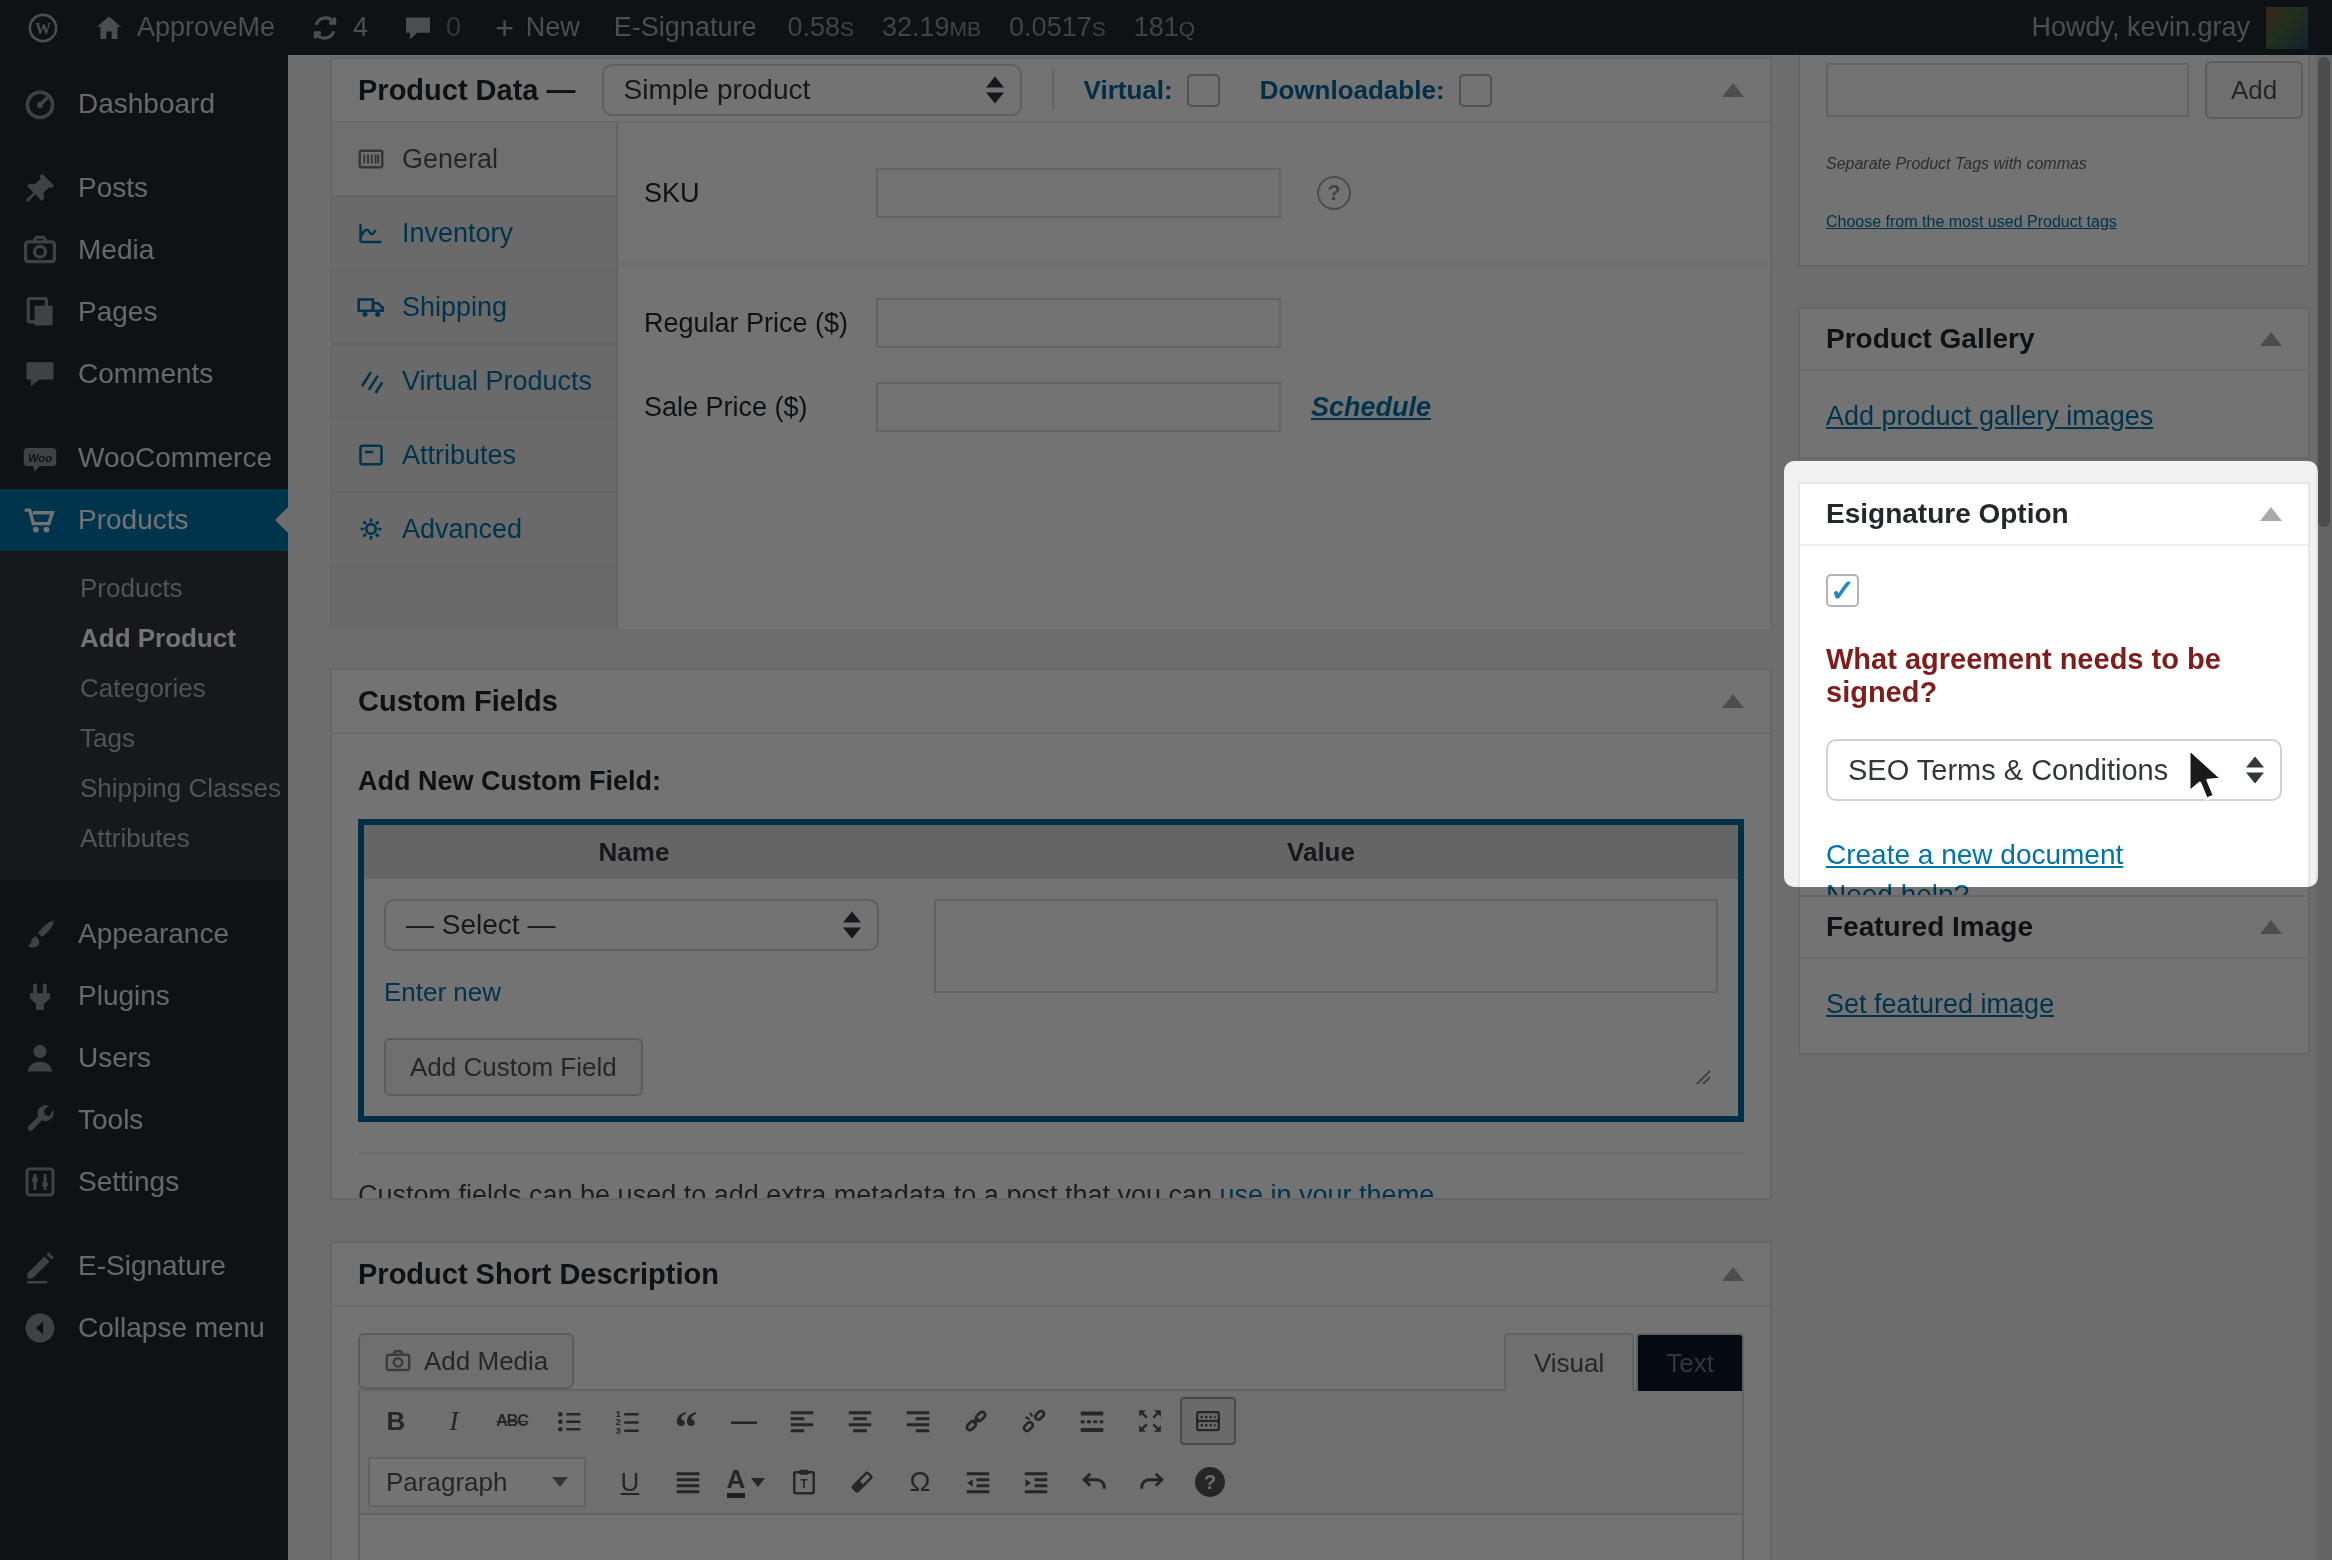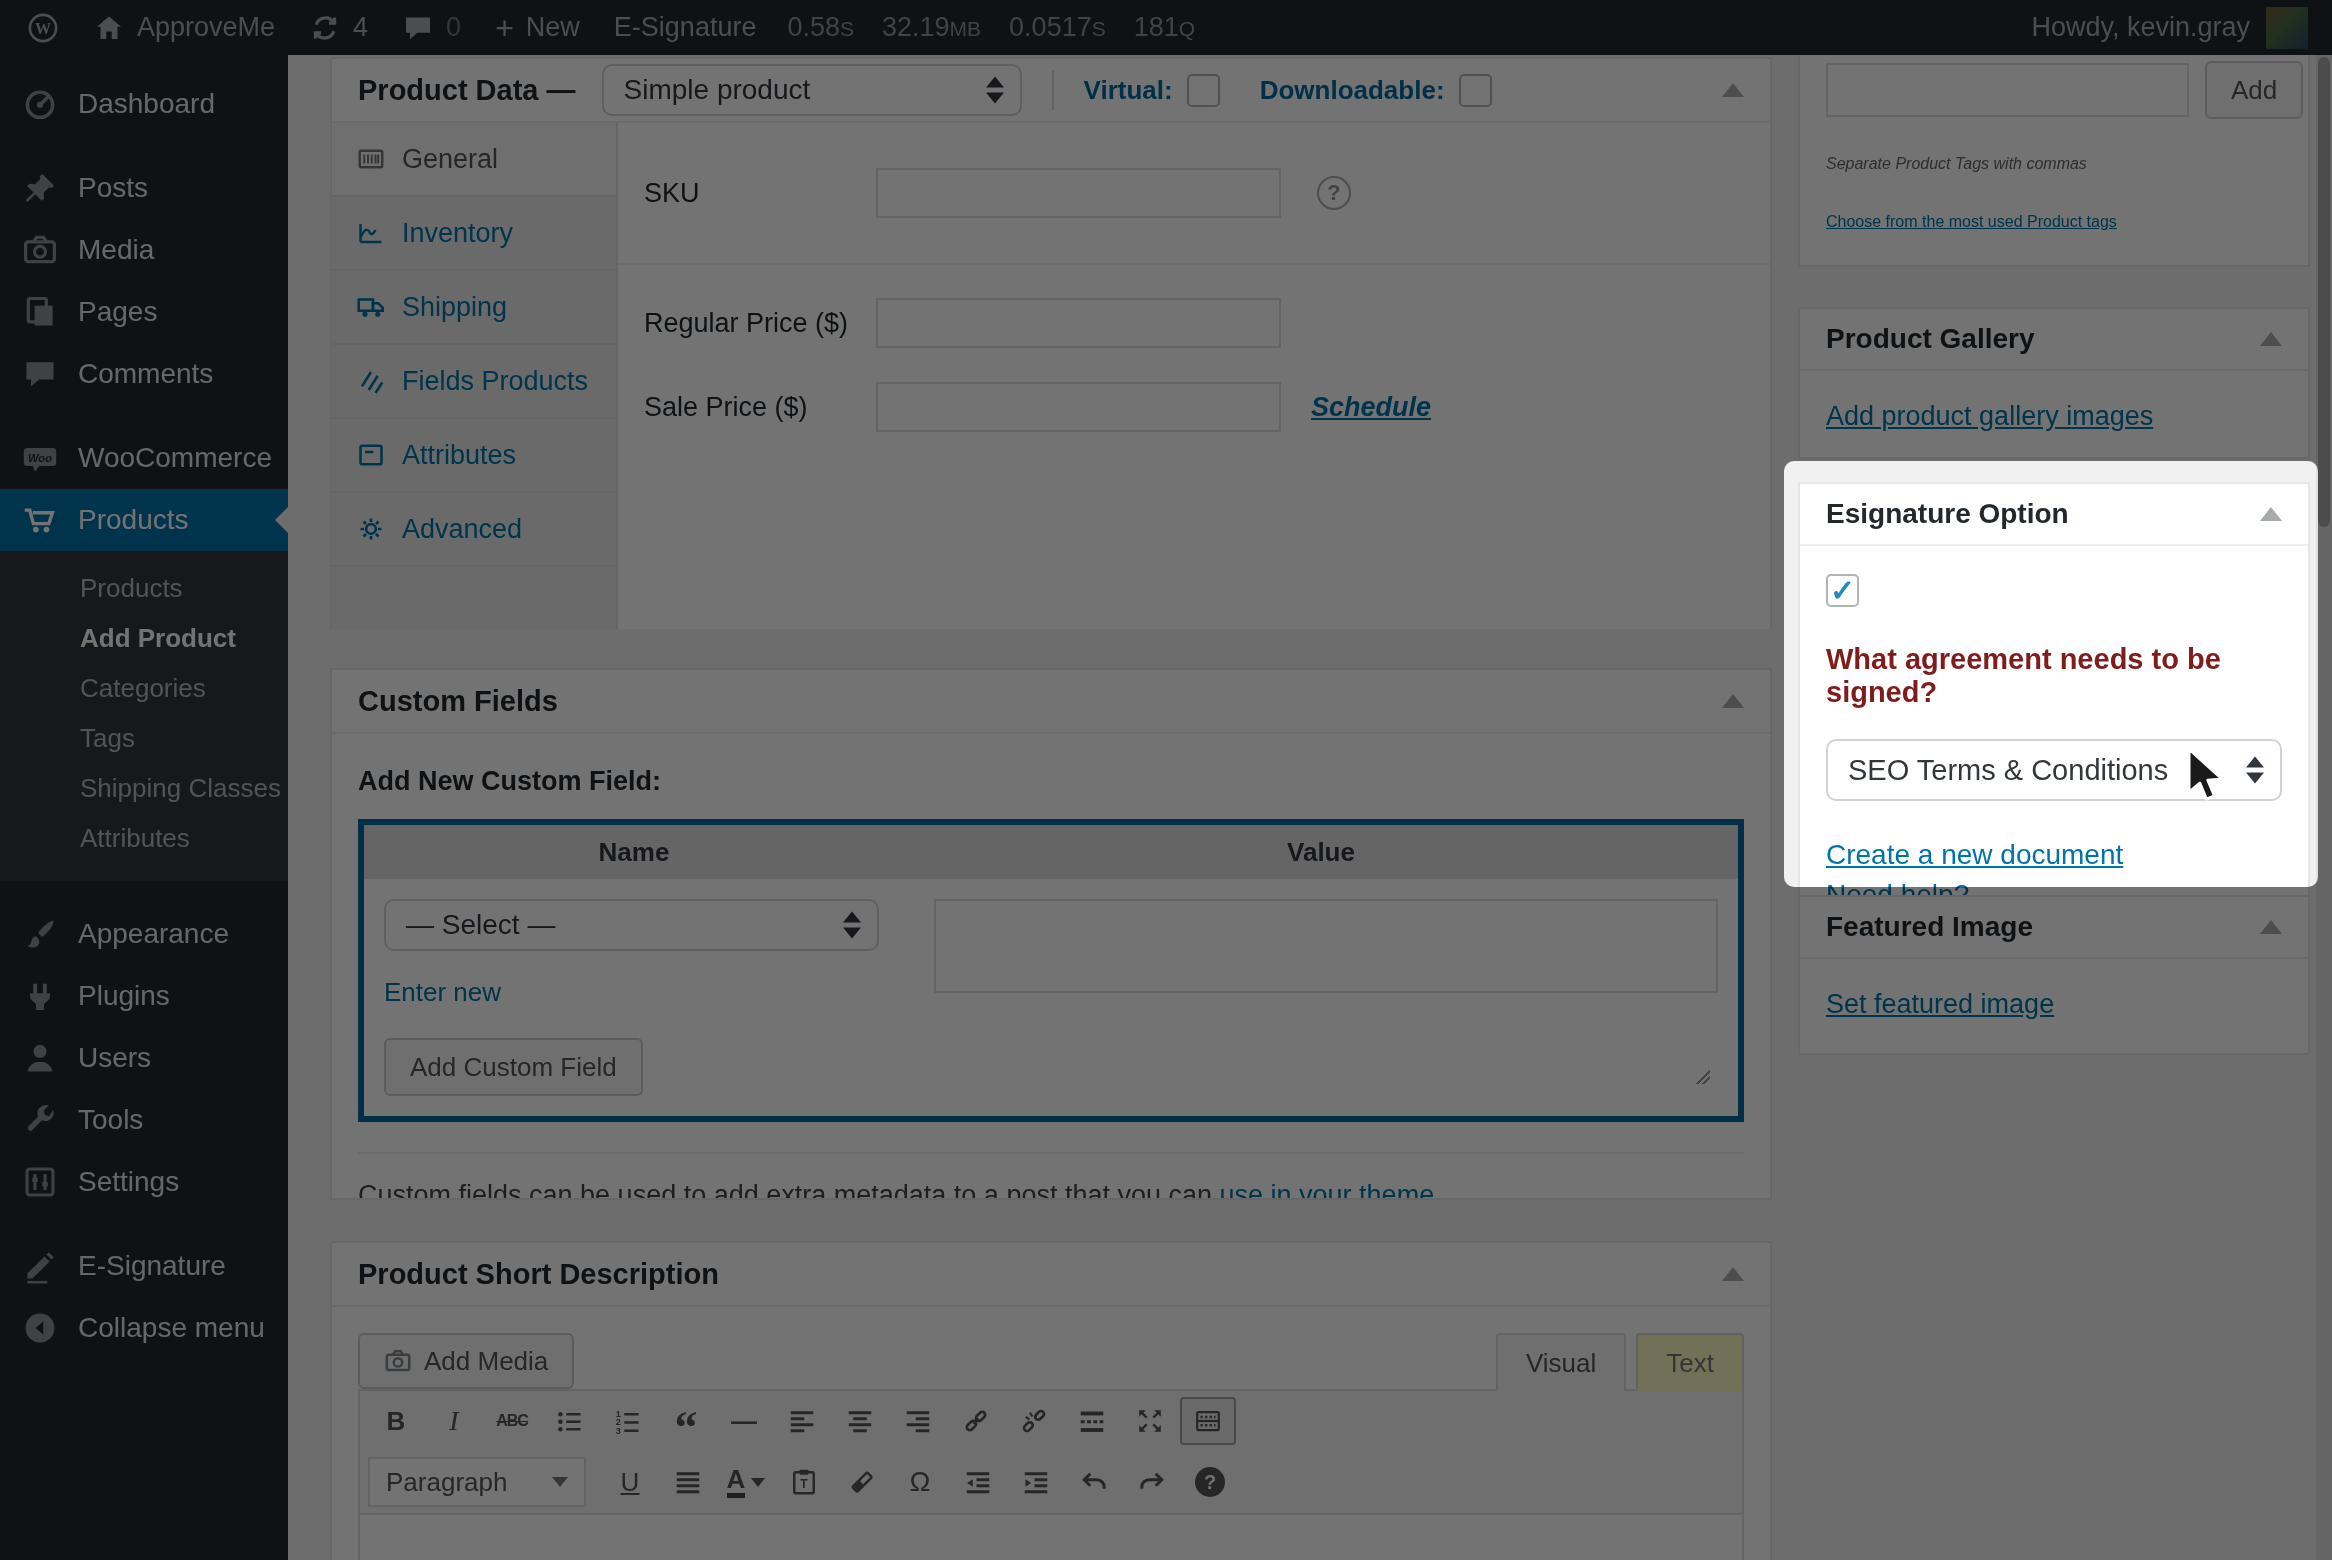--- a/index.html
+++ b/index.html
@@ -111,21 +111,21 @@
   
   #short-desc { margin-top:41px; height:600px; overflow:hidden; }
   .sd-body { padding:24px 26px 0; }
   .sd-tools { display:flex; align-items:flex-end; }
   .media-ico { width:28px; height:28px; color:#82878c; display:inline-flex; }
   .media-ico svg { width:100%; height:100%; }
   .etabs { display:flex; align-items:flex-end; }
   .etab { height:58px; padding:0 28px; display:flex; align-items:center; font-size:26px; color:#555;
     border-radius:4px 4px 0 0; position:relative; top:2px; cursor:pointer; }
   .etab.visual { background:#f5f5f5; border:2px solid #dedede; border-bottom:none; z-index:2;text-align:right; }
-  .etab.text { background:#fef9c3; border:2px solid #d8d8d8; border-bottom:none; margin-left:10px; color:#777; }
+  .etab.text { background:#0f172a; border:2px solid #d8d8d8; border-bottom:none; margin-left:2px; color:#777; }
   .editor-box { border:2px solid #dedede; }
   .mce-row { background:#f5f5f5; display:flex; align-items:center; padding:6px 8px; gap:2px; }
   .mce-row.second { border-bottom:2px solid #dedede; }
   .mce-btn { width:56px; height:48px; display:inline-flex; align-items:center; justify-content:center;
     color:#555; border:2px solid transparent; border-radius:4px; cursor:pointer; font-size:26px; }
   .mce-btn.active { border-color:#a0a5aa; background:#ebebeb; }
   .tb-ico { display:inline-flex; align-items:center; justify-content:center; }
   .tb-ico svg { width:30px; height:30px; }
   .mini-caret { width:0; height:0; border-left:7px solid transparent; border-right:7px solid transparent;
     border-top:9px solid #555; margin-left:6px; }
@@ -437,21 +437,21 @@
                 </svg>
               </span>
             <span>Shipping</span>
           </div>
           <div class="pd-tab">
             <span class="tab-ico">
                 <svg viewBox="0 0 20 20">
                   <path d="M4 13.5L10 4M8.5 16L14.5 6.5M13 18l4.5-7" fill="none" stroke="currentColor" stroke-width="1.7"></path>
                 </svg>
               </span>
-            <span>Fields Products</span>
+            <span>Virtual Products</span>
           </div>
           <div class="pd-tab">
             <span class="tab-ico">
                 <svg viewBox="0 0 20 20">
                   <rect x="3" y="3.8" width="14" height="12.4" rx="1.2" fill="none" stroke="currentColor" stroke-width="1.7"></rect>
                   <path d="M6 8h5.5" stroke="currentColor" stroke-width="1.7"></path>
                 </svg>
               </span>
             <span>Attributes</span>
           </div>

